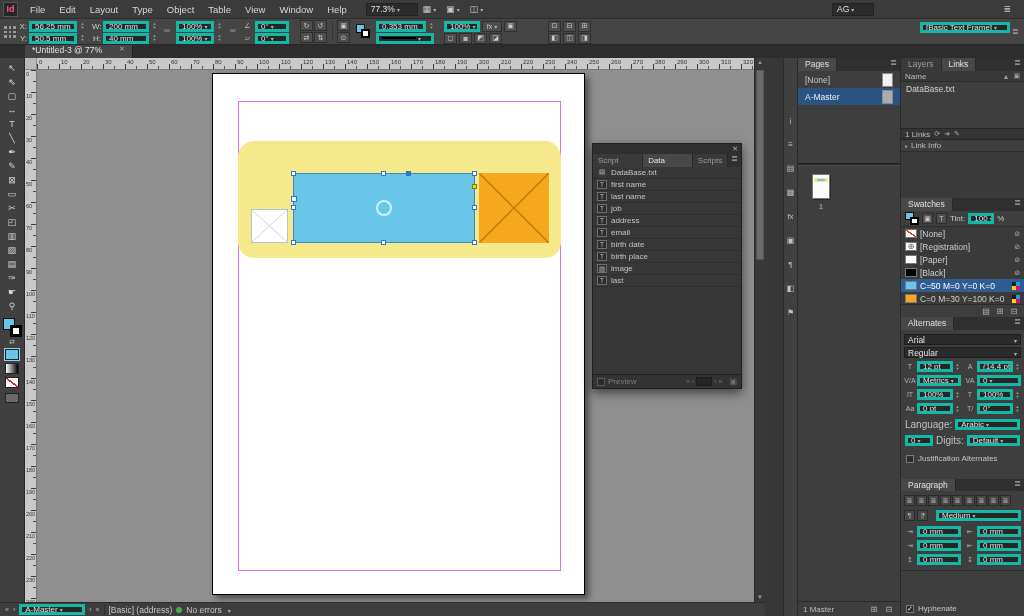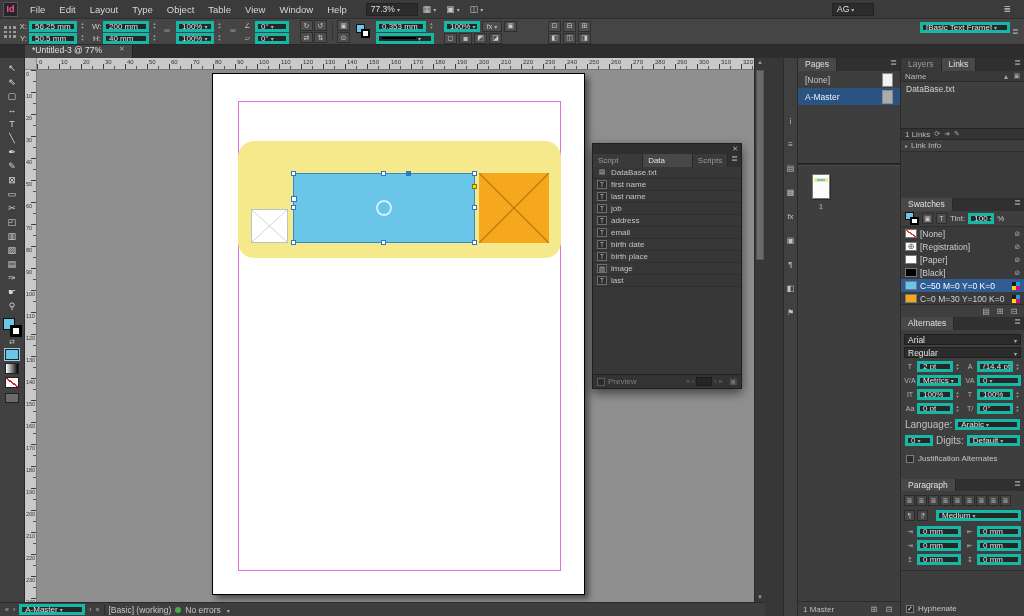--- a/index.html
+++ b/index.html
@@ -754,21 +754,21 @@
       <span>Arial</span>
         <span class="caret caret-end"></span>
     </div>
     <div class="char-dd">
       <span>Regular</span>
         <span class="caret caret-end"></span>
     </div>
     <div class="cg-row">
       <div class="cg-cell">
         <span class="cg-icon">T</span>
-        <span class="field cg-field">2 pt</span>
+        <span class="field cg-field">12 pt</span>
         <span class="stepper"></span>
       </div>
       <div class="cg-cell">
         <span class="cg-icon">A</span>
         <span class="field cg-field">(14.4 pt)</span>
         <span class="stepper"></span>
       </div>
     </div>
     <div class="cg-row">
       <div class="cg-cell">
@@ -895,21 +895,21 @@
 
 <div id="status-bar">
   <span class="nav-glyph">«</span>
   <span class="nav-glyph">‹</span>
   <span id="pagenav-dd" class="field caret">
       <span>A-Master</span>
     </span>
   <span class="nav-glyph">›</span>
   <span class="nav-glyph">»</span>
   <span class="vsep"></span>
-  <span>[Basic] (working)</span>
+  <span>[Basic] (address)</span>
   <span id="err-dot"></span>
   <span>No errors</span>
   <span class="caret"></span>
 </div>
 
 <div id="dm-panel">
   <div id="dm-titlebar">
     <span class="close-x">✕</span>
   </div>
   <div id="dm-tabs" class="tabs-row">

